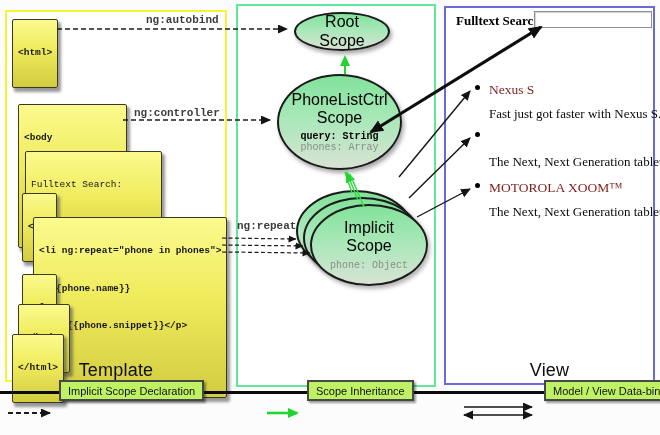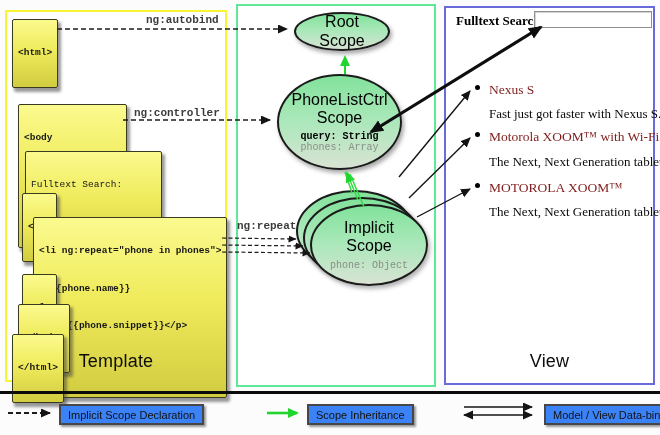--- a/index.html
+++ b/index.html
@@ -4,21 +4,21 @@
 <style>
   html,body { margin:0; padding:0; }
   body { width:660px; height:435px; background:#fcfcfc; font-family:"Liberation Sans",sans-serif; position:relative; overflow:hidden; }
   #stage { position:absolute; left:0; top:0; width:660px; height:435px; }
 
   .panel { position:absolute; border:2px solid; background:#fff; }
   #panel-template { left:5px;  top:10px; width:218px; height:368px; border-color:#f6f433; }
   #panel-model    { left:236px; top:4px;  width:196px; height:379px; border-color:#5fe897; }
   #panel-view     { left:444px; top:6px;  width:207px; height:375px; border-color:#6a6ad8; }
 
-  .panel-title { position:absolute; top:351px; font-size:18px; color:#0d0d0d; text-align:center; letter-spacing:.2px; }
+  .panel-title { position:absolute; top:360px; font-size:18px; color:#0d0d0d; text-align:center; letter-spacing:.2px; }
   #title-template { left:5px;  width:222px; }
   #title-model    { left:236px; width:200px; }
   #title-view     { left:444px; width:211px; }
 
   .code-box { position:absolute;
     background:linear-gradient(180deg,#fbfa8e 0%,#efeb5c 45%,#d2cc40 100%);
     border:1.5px solid #3a3a1e; border-radius:2px;
     box-shadow:2.5px 3.5px 3px rgba(70,70,70,.55);
     font:bold 9.5px/1.32 "Liberation Mono",monospace; color:#161616;
     padding:2px 5px; white-space:pre; }
@@ -45,21 +45,21 @@
   .view-search-label { position:absolute; left:456px; top:13px; font:600 13px "Liberation Serif",serif; color:#000; }
   .view-search-input { position:absolute; left:534px; top:11px; width:112px; height:15px;
     border:1px solid #8f8f8f; box-shadow:inset 1px 1px 1px rgba(0,0,0,.18); background:#fff; font:12px "Liberation Serif",serif; padding:0 2px; }
   .vitem { position:absolute; left:489px; width:170px; }
   .vdot  { position:absolute; left:-14px; top:5px; width:5px; height:5px; border-radius:50%; background:#000; }
   .vname { font:13.5px "Liberation Serif",serif; color:#7f1d1d; white-space:nowrap; }
   .vsnip { position:absolute; left:489px; font:13px "Liberation Serif",serif; color:#0a0a0a; white-space:nowrap; }
 
   #separator { position:absolute; left:0; top:391px; width:660px; height:3px; background:#0b0b0b; }
 
-  .legend-box { position:absolute; top:404px; border:2px solid #474747; background:#3b82f6;
+  .legend-box { position:absolute; top:380px; border:2px solid #474747; background:#bef264;
     box-shadow:1.5px 2px 2px rgba(0,0,0,.4); font:11px "Liberation Sans",sans-serif; color:#111;
     padding:3px 7px 2px; white-space:nowrap; }
   #legend-implicit   { left:59px; }
   #legend-inherit    { left:307px; }
   #legend-databind   { left:544px; }
 
   #arrows { position:absolute; left:0; top:0; width:660px; height:435px; pointer-events:none; }
 </style>
 </head>
 <body>
@@ -129,21 +129,20 @@
   <input class="view-search-input" type="text" value="" style="">
 
   <div class="vitem" style="top:80px">
     <span class="vdot"></span>
     <span class="vname">Nexus S</span>
   </div>
   <div class="vsnip" style="top:106px">Fast just got faster with Nexus S.</div>
 
   <div class="vitem" style="top:127px">
     <span class="vdot"></span>
-    <span class="vname">Motorola XOOM™ with Wi-Fi</span>
   </div>
   <div class="vsnip" style="top:154px">The Next, Next Generation tablet.</div>
 
   <div class="vitem" style="top:178px">
     <span class="vdot"></span>
     <span class="vname">MOTOROLA XOOM™</span>
   </div>
   <div class="vsnip" style="top:204px">The Next, Next Generation tablet.</div>
 
   <div class="panel-title" id="title-template">Template</div>

